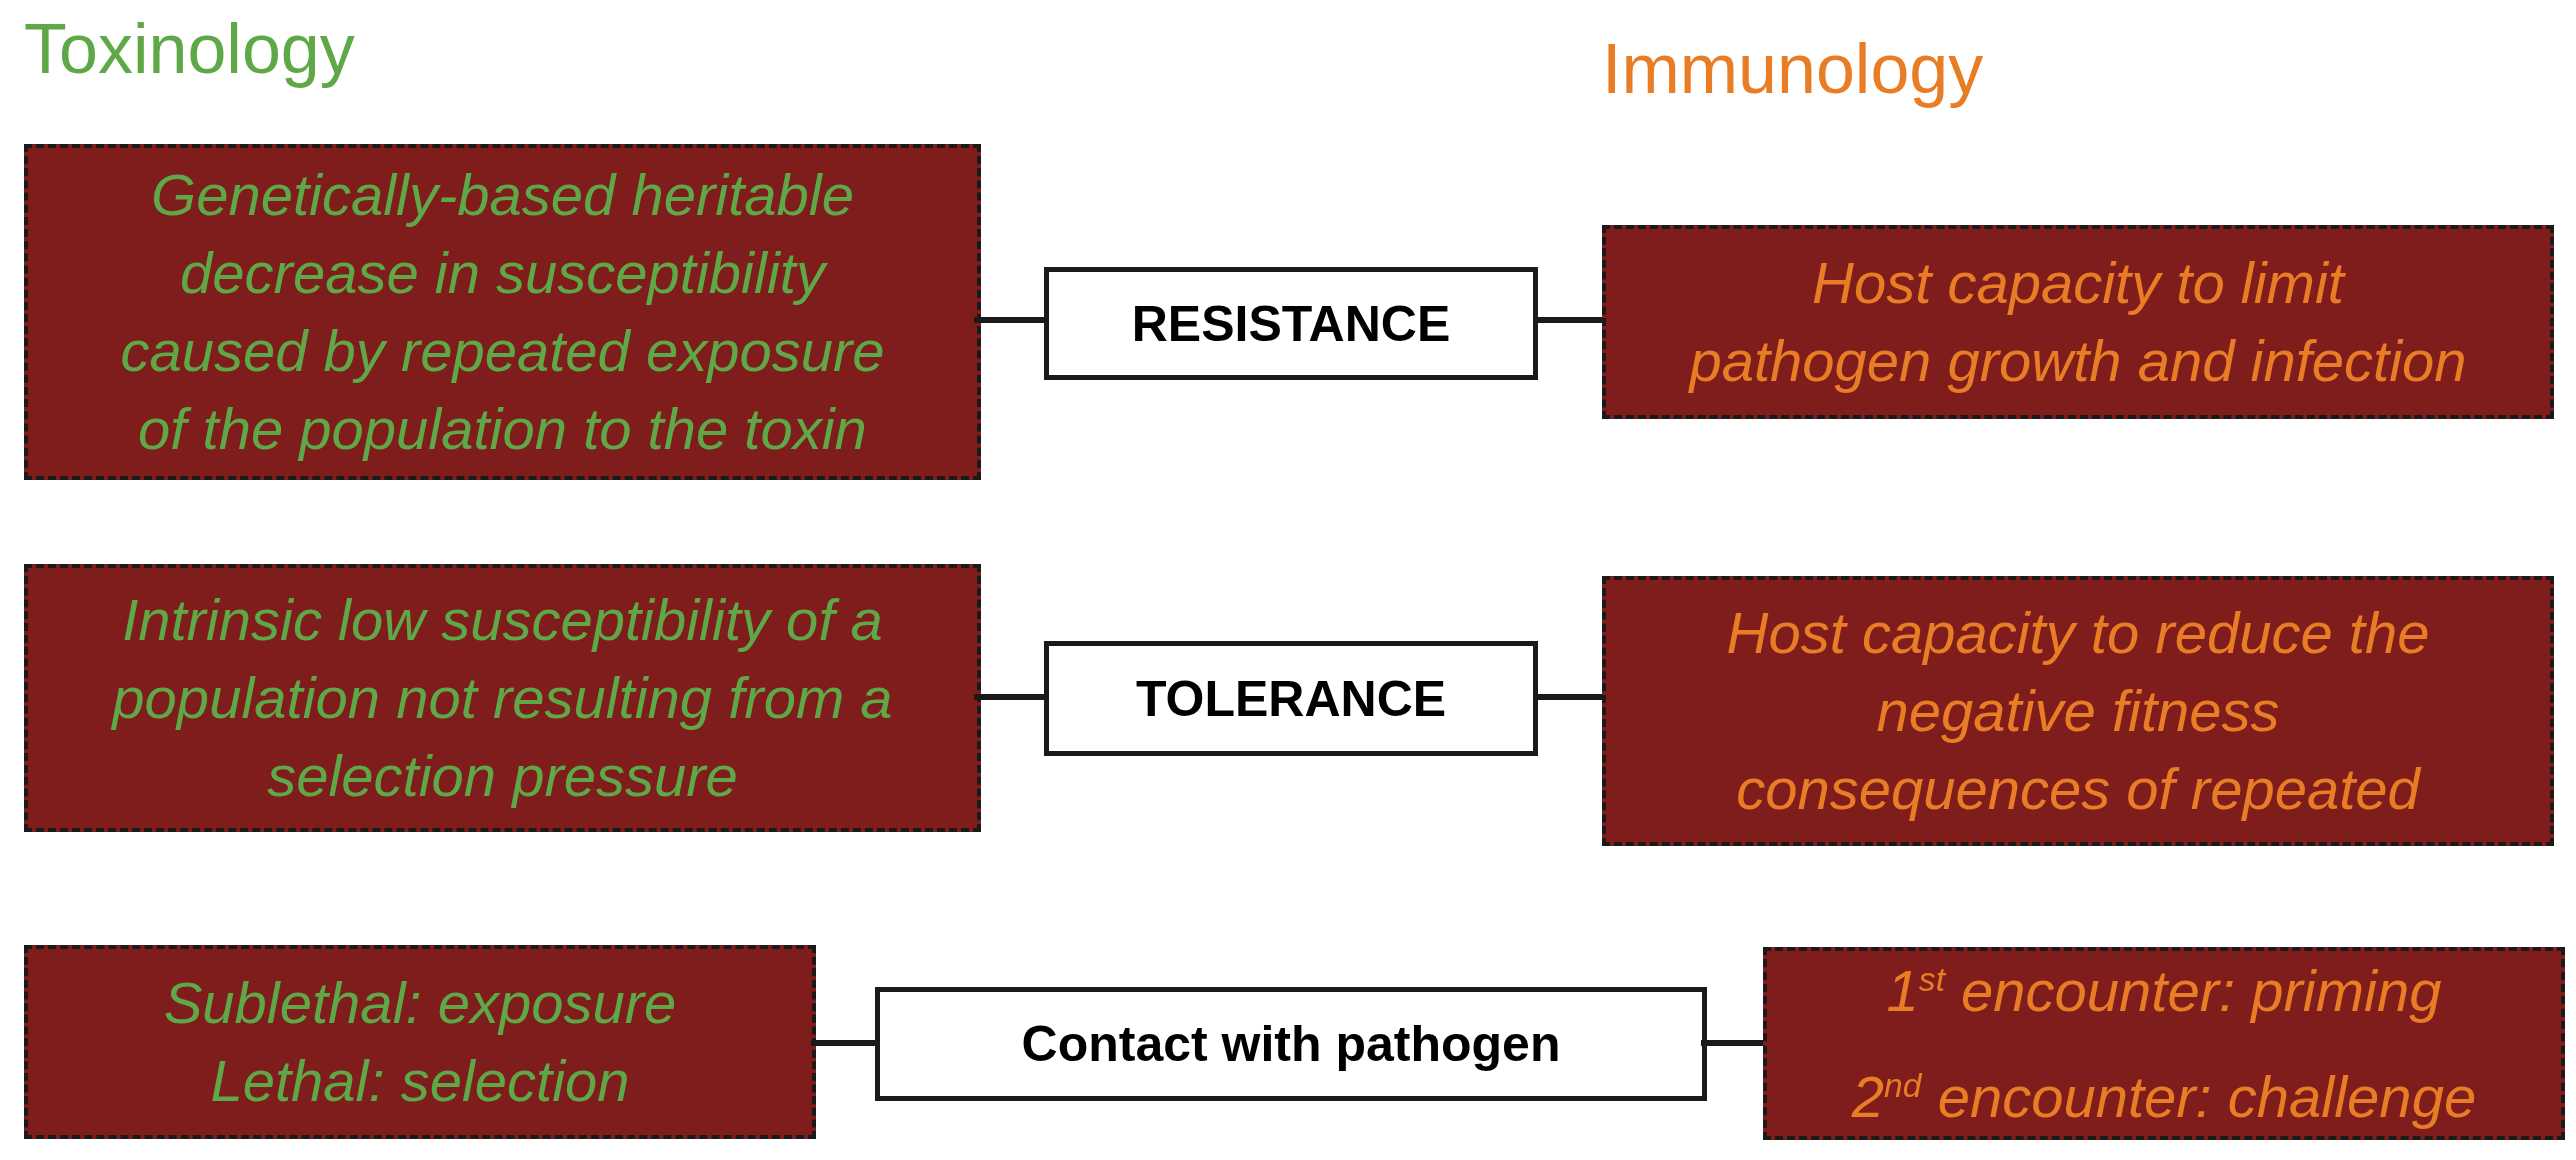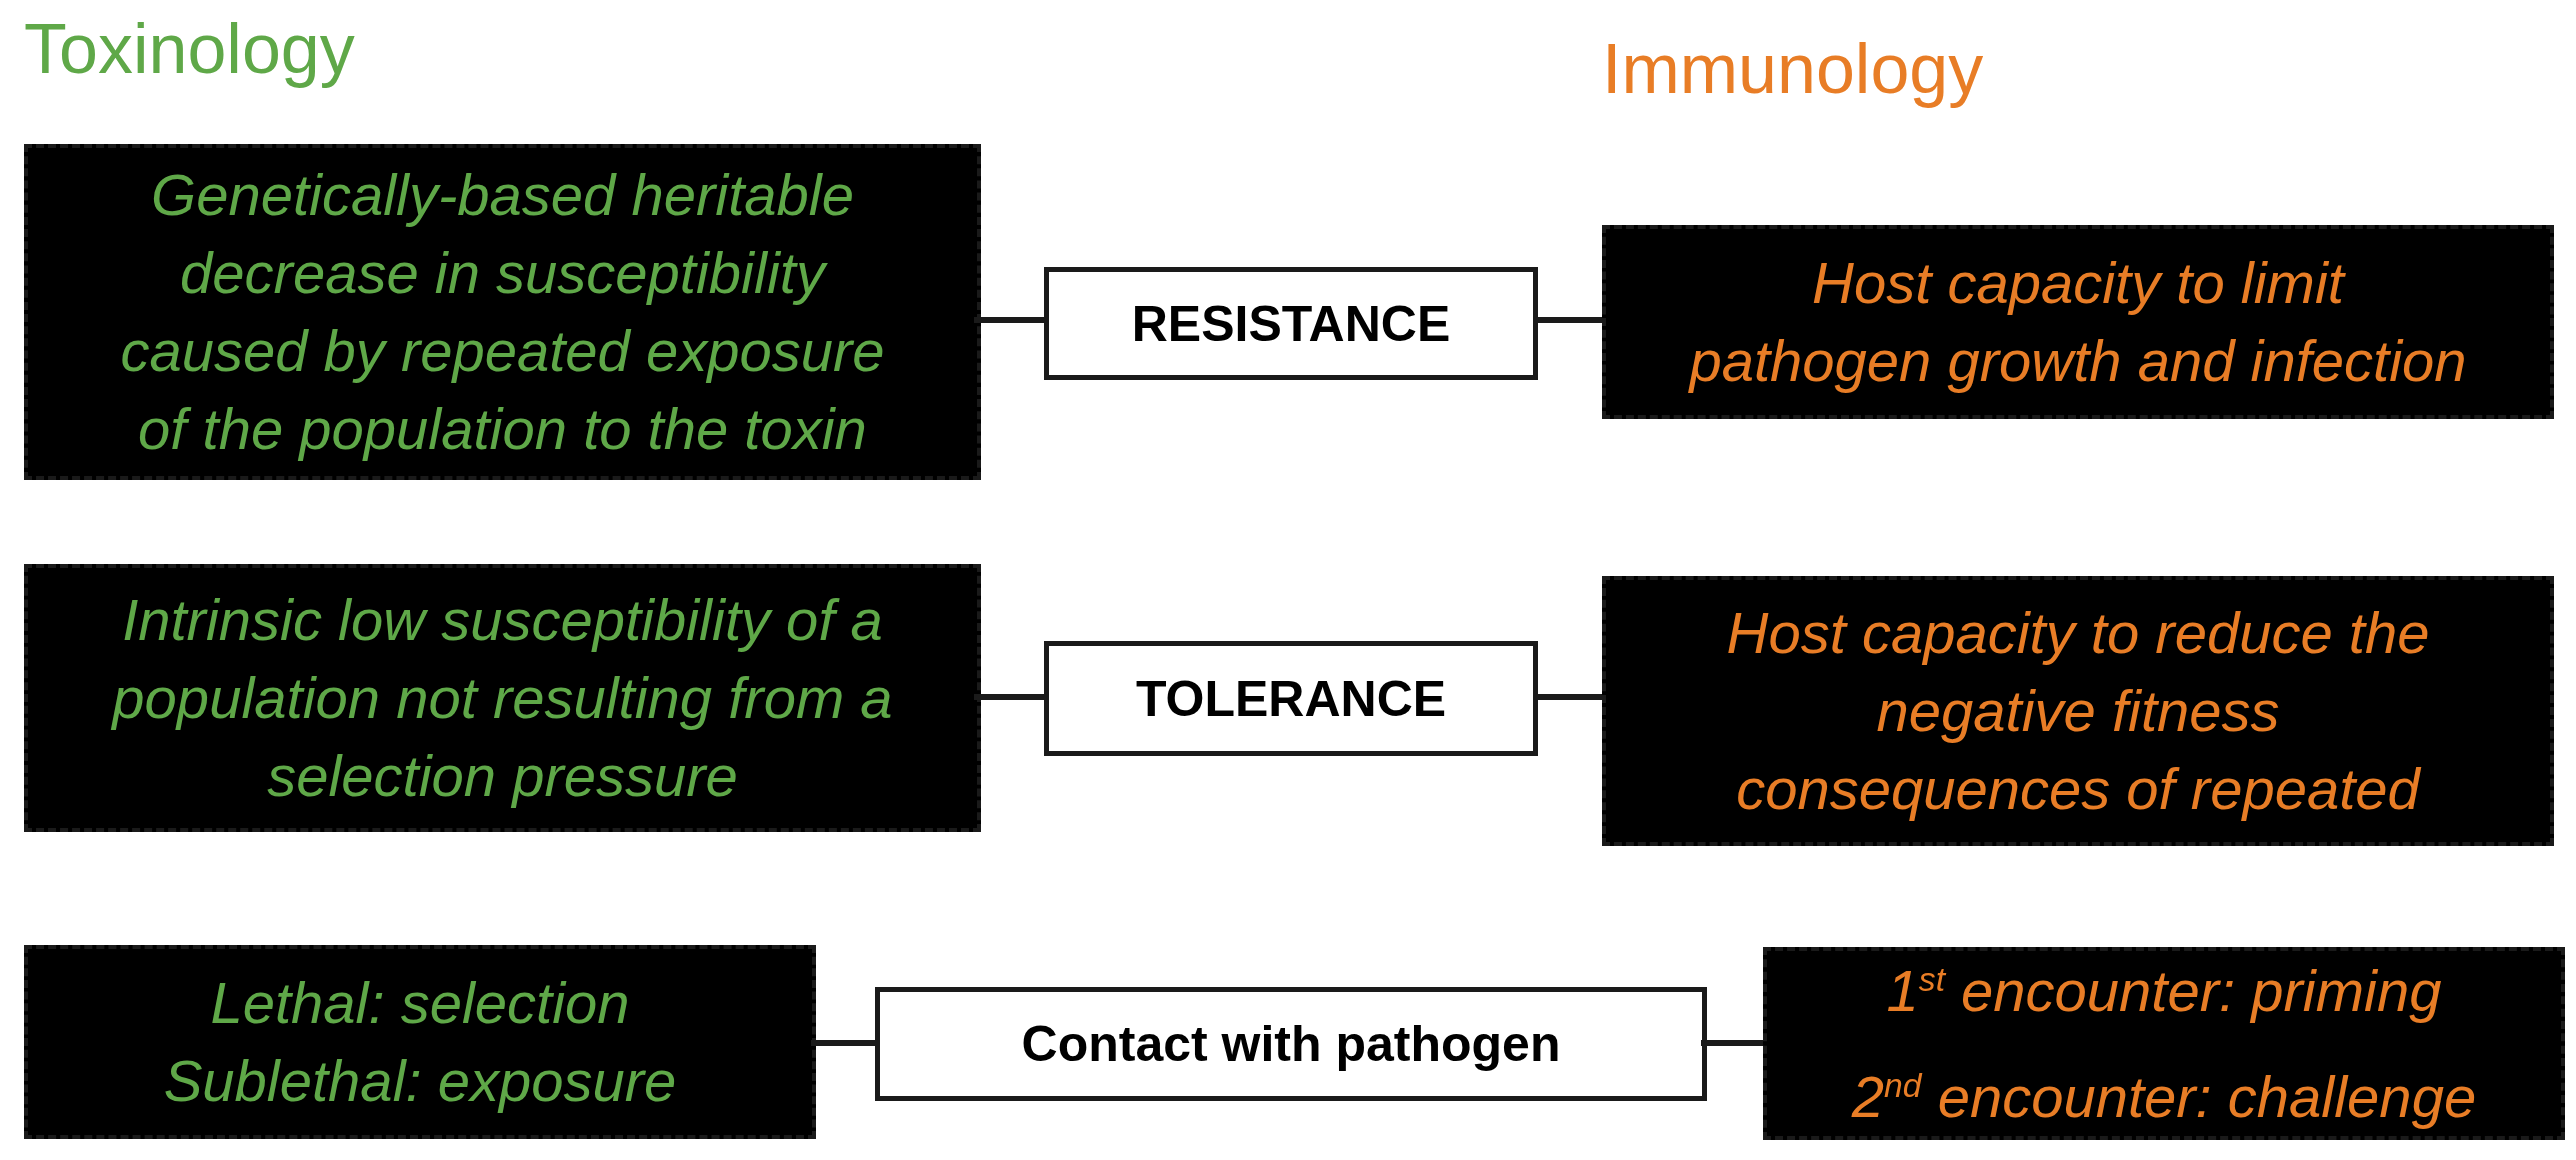--- a/index.html
+++ b/index.html
@@ -23,21 +23,21 @@
   .hdr.green{color:var(--green);}
   .hdr.orange{color:var(--orange);margin-top:20px;}
   .dbox{
     position:absolute;
     border:4.9px dashed var(--line);
     display:flex;
     flex-direction:column;
     justify-content:center;
     align-items:center;
     box-sizing:border-box;
-    background:#000000;
+    background:#7f1d1d;
   }
   .sbox{
     position:absolute;
     border:5.6px solid var(--line);
     display:flex;
     justify-content:center;
     align-items:center;
     box-sizing:border-box;
     background:#ffffff;
     font-weight:bold;
@@ -103,22 +103,22 @@
 
   <div class="conn" style="left:1533px;top:694px;width:75px;"></div>
 
   <div class="dbox" style="left:1602px;top:576px;width:952px;height:270px;justify-content:center;">
     <div class="line orange">Host capacity to reduce the</div>
     <div class="line orange">negative fitness</div>
     <div class="line orange">consequences of repeated</div>
   </div>
 
   <div class="dbox" style="left:24px;top:945px;width:792px;height:194px;">
+    <div class="line green">Sublethal: exposure</div>
     <div class="line green">Lethal: selection</div>
-    <div class="line green">Sublethal: exposure</div>
   </div>
 
   <div class="conn" style="left:811px;top:1040px;width:70px;"></div>
 
   <div class="sbox" style="left:875px;top:987px;width:832px;height:114px;">Contact with pathogen</div>
 
   <div class="conn" style="left:1701px;top:1040px;width:68px;"></div>
 
   <div class="dbox" style="left:1763px;top:947px;width:802px;height:193px;gap:28px;">
     <div class="line orange"><span>1</span><sup>st</sup><span> encounter: priming</span></div>

